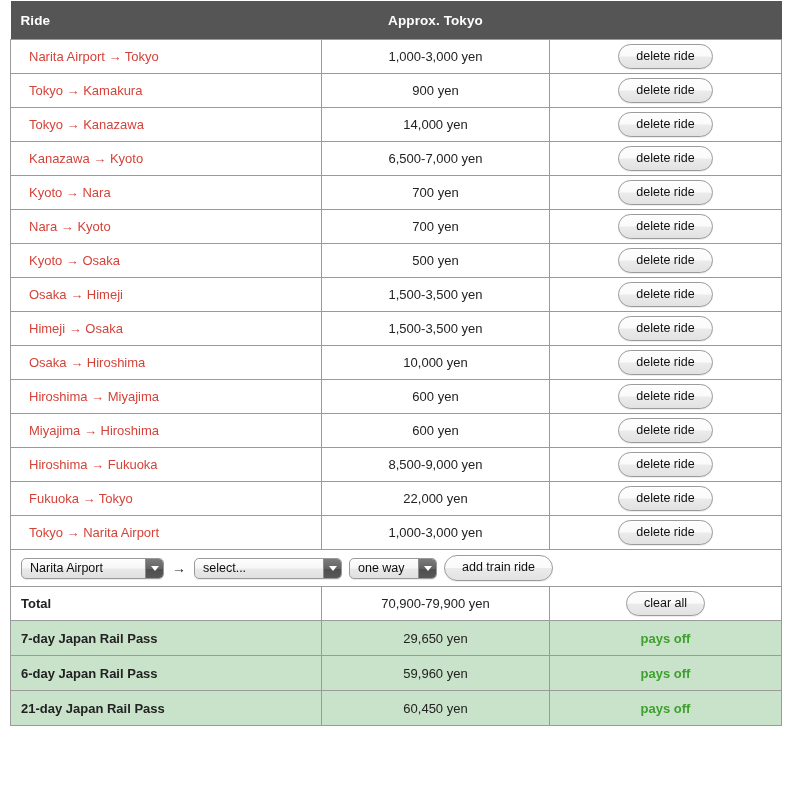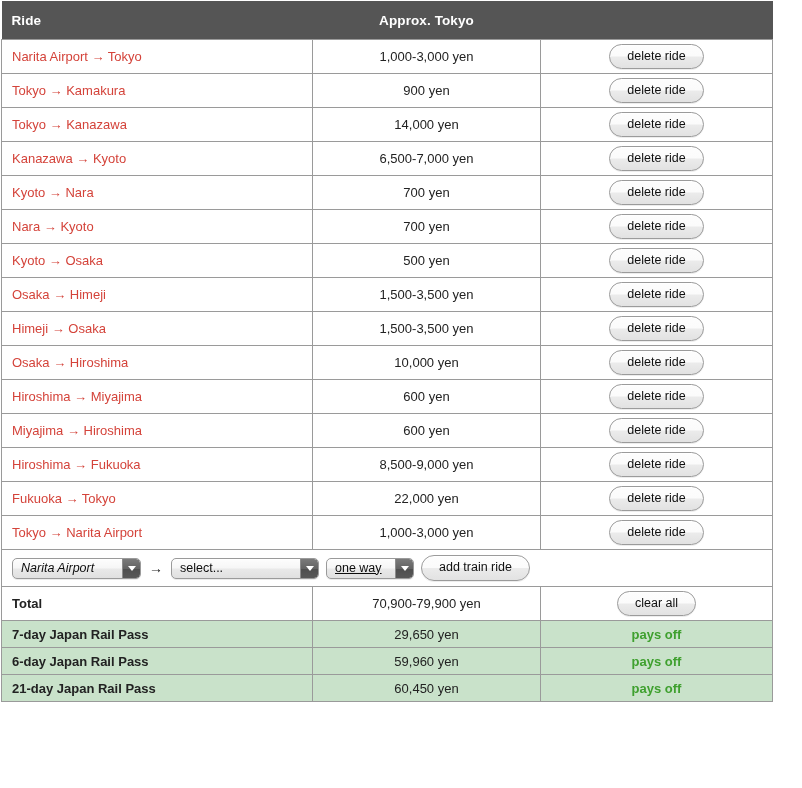--- a/index.html
+++ b/index.html
@@ -15,21 +15,21 @@
   }
   .page {
     position: relative;
     width: 802px;
     height: 788px;
     overflow: hidden;
     background: #ffffff;
   }
   .table-wrap {
     position: absolute;
-    left: 1px;
+    left: 10px;
     top: 1px;
     width: 771px;
   }
   table.rides {
     width: 771px;
     border-collapse: collapse;
     table-layout: fixed;
     font-size: 13px;
   }
   table.rides col.c-ride   { width: 311px; }
@@ -66,20 +66,21 @@
   tbody tr.ride-row td.ride-cell { text-align: left; }
   tbody td.cost-cell { text-align: center; }
   tbody td.act-cell  { text-align: center; padding: 0; }
 
   .ride-link {
     color: #d4433a;
     text-decoration: none;
     font-size: 13px;
     cursor: pointer;
     white-space: nowrap;
+    margin-left: 8px;
   }
 
   
   .pill-btn {
     display: inline-block;
     font-family: Liberation Sans, sans-serif;
     font-size: 12.5px;
     color: #101010;
     line-height: 1;
     padding: 5px 17px 6px 17px;
@@ -138,39 +139,39 @@
     justify-content: center;
     margin-left: auto;
   }
   .sel .sel-arrow i {
     display: block;
     width: 0; height: 0;
     border-left: 4px solid transparent;
     border-right: 4px solid transparent;
     border-top: 5px solid #ffffff;
   }
-  .sel-from  { width: 129px; font-style: italic; }
+  .sel-from  { width: 143px; }
   .sel-to    { width: 148px; }
-  .sel-trip  { width: 88px; text-decoration: underline; }
+  .sel-trip  { width: 88px; }
 
   .arrow-sep {
     font-size: 14px;
     color: #222222;
     padding: 0 1px;
   }
 
   
   tr.total-row td { font-weight: bold; font-size: 13px; }
   tr.total-row td.cost-cell { font-weight: normal; }
   tr.total-row td.act-cell  { padding: 0; }
 
   
   tr.pass-row td {
     background: #c9e2ca;
-    height: 27px;
+    height: 35px;
   }
   tr.pass-row td.pass-name { font-weight: bold; }
   tr.pass-row td.pass-verdict {
     color: #3fa02f;
     font-weight: bold;
     text-align: center;
   }
 </style>
 </head>
 <body>

